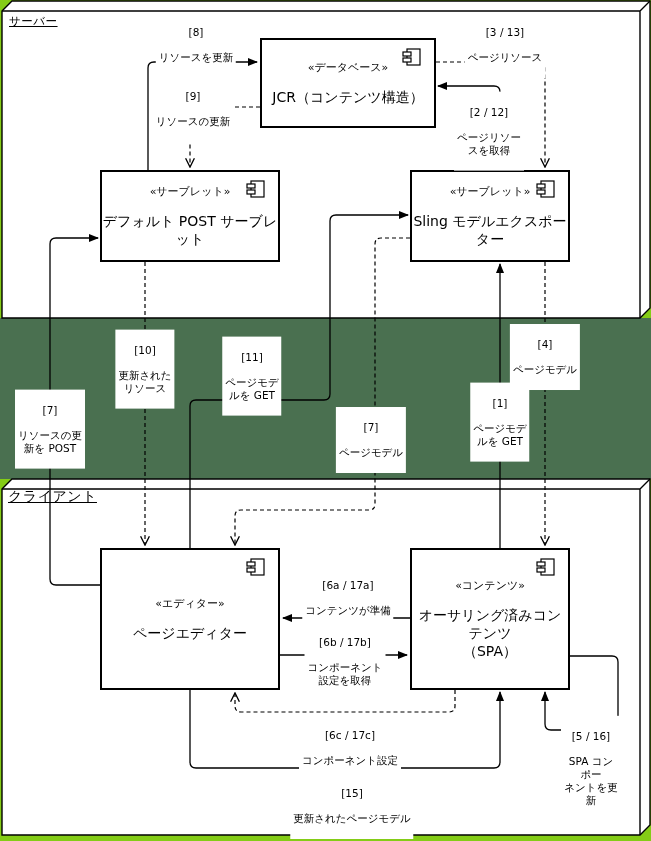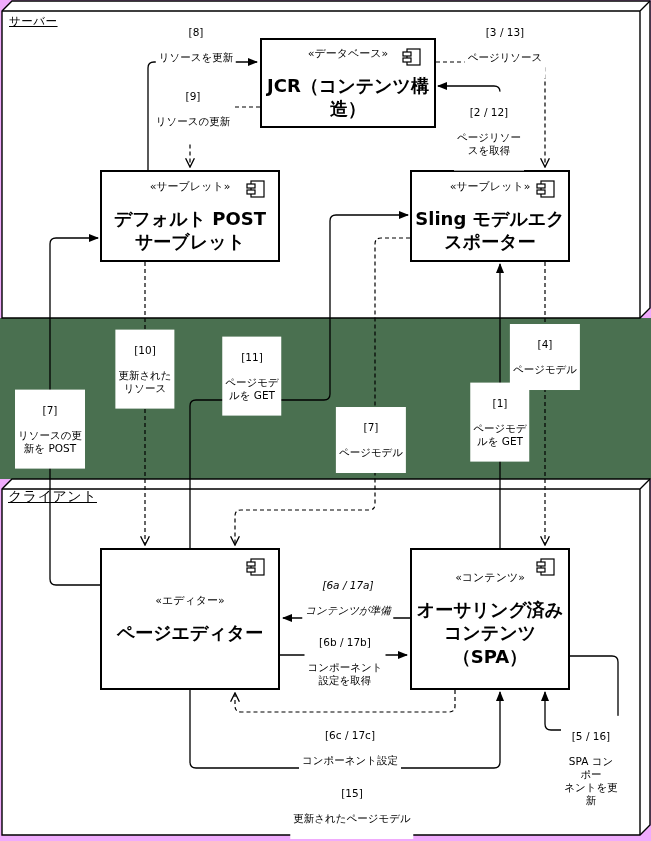--- a/index.html
+++ b/index.html
@@ -1,32 +1,32 @@
 <!DOCTYPE html>
 <html><head>
 <meta charset="utf-8">
 <style>
   html,body{margin:0;padding:0;background:#fff;}
   #stage{
     position:relative;width:651px;height:841px;overflow:hidden;
     font-family:"DejaVu Sans","Liberation Sans",sans-serif;
-    background:#f0abfc;
+    background:#84cc16;
   }
   #wires{position:absolute;left:0;top:0;width:651px;height:841px;}
   .frame-label{
     position:absolute;text-decoration:underline;color:#000;
     font-size:11px;letter-spacing:.5px;
   }
   .comp{
     position:absolute;background:#fff;border:2px solid #000;
     display:flex;flex-direction:column;align-items:center;justify-content:center;
     text-align:center;gap:13px;box-sizing:border-box;
   }
   .comp .stereotype{font-size:11px;color:#000;}
-  .comp .comp-name{font-size:18px;font-weight:bold;color:#000;white-space:pre-line;line-height:1.3;}
+  .comp .comp-name{font-size:14px;font-weight:normal;color:#000;white-space:pre-line;line-height:1.3;}
   .comp-icon{position:absolute;top:8px;right:12px;}
   .msg{
     position:absolute;transform:translate(-50%,-50%);
     background:#fff;text-align:center;color:#000;
     font-size:10.5px;line-height:1.22;padding:1px 3px;white-space:pre-line;
   }
   .msg .step{white-space:nowrap;}
 </style>
 </head>
 <body>
@@ -169,21 +169,21 @@
   </div>
   <div class="msg" style="left:500px;top:422px;">
     <div class="step">[1]</div>
     <div class="text">ページモデ
 ルを GET</div>
   </div>
   <div class="msg" style="left:545px;top:357px;">
     <div class="step">[4]</div>
     <div class="text">ページモデル</div>
   </div>
-  <div class="msg" style="left:348px;top:598px;font-style:italic;">
+  <div class="msg" style="left:348px;top:598px;">
     <div class="step">[6a / 17a]</div>
     <div class="text">コンテンツが準備</div>
   </div>
   <div class="msg" style="left:345px;top:661px;">
     <div class="step">[6b / 17b]</div>
     <div class="text">コンポーネント
 設定を取得</div>
   </div>
   <div class="msg" style="left:350px;top:748px;">
     <div class="step">[6c / 17c]</div>

